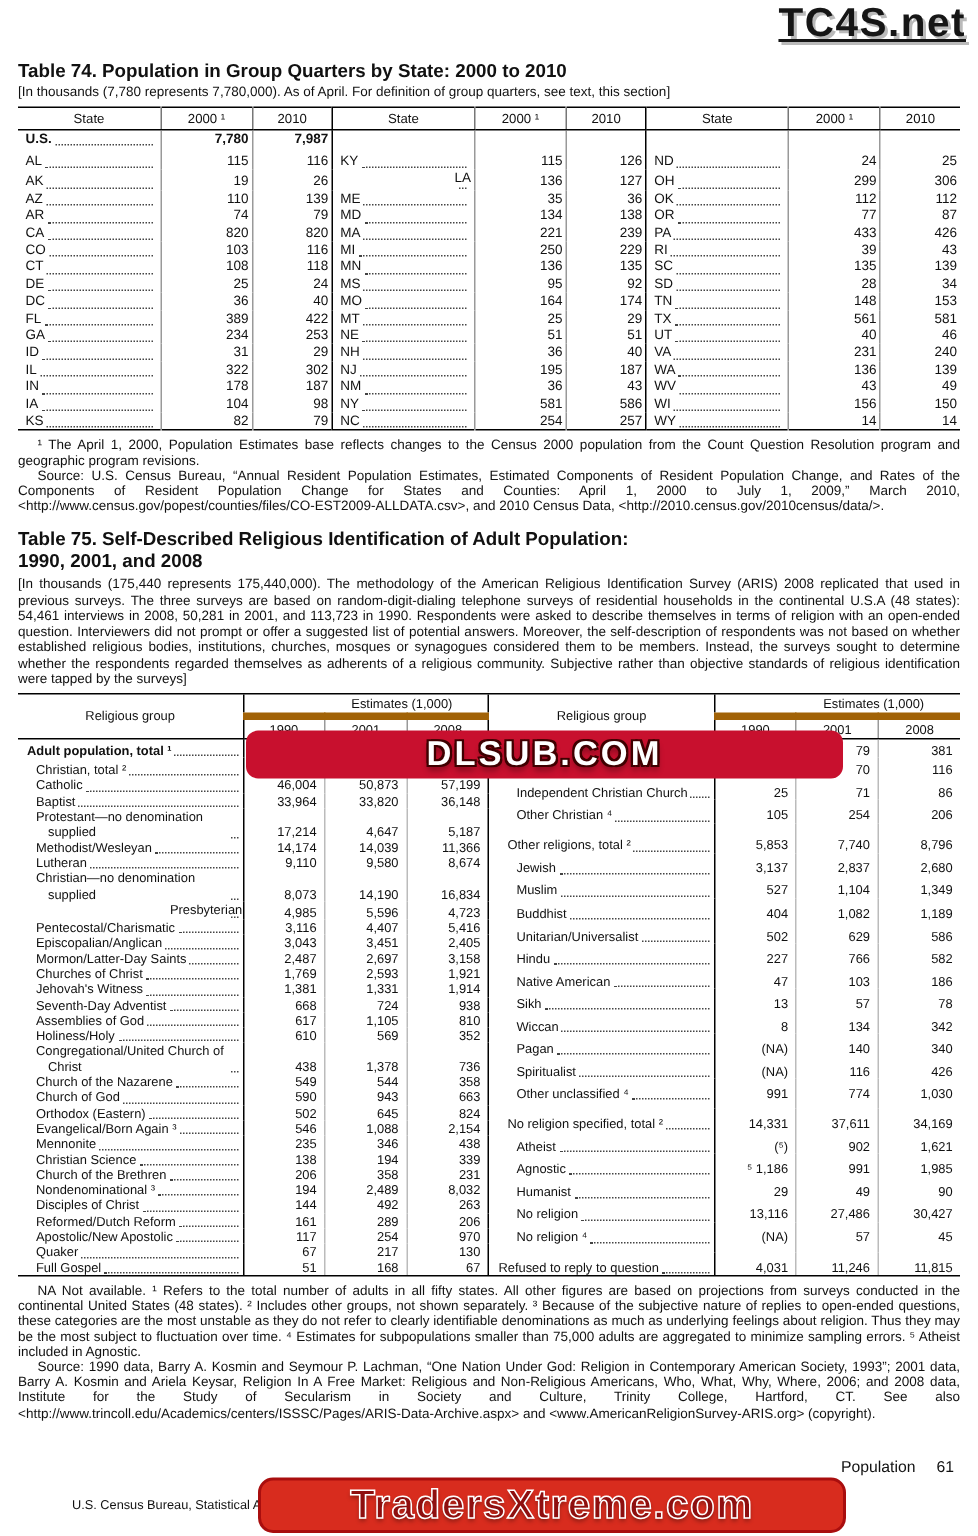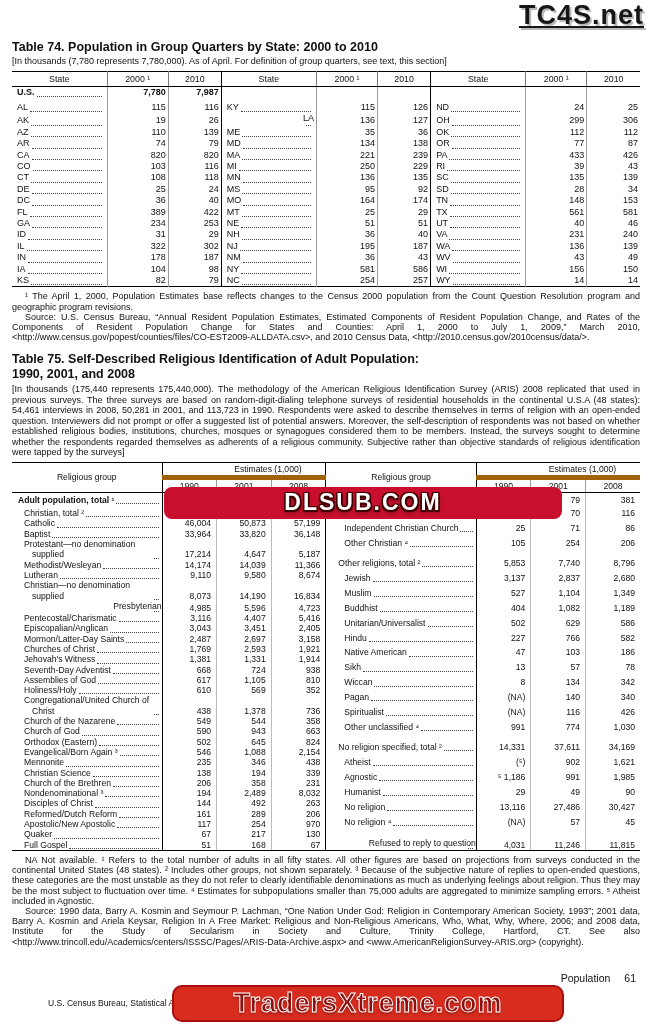--- a/index.html
+++ b/index.html
@@ -1205,21 +1205,21 @@
             <td class="v vlast">45</td>
           </tr>
           <tr class="spacer">
             <td class="stub"></td>
             <td class="v"></td>
             <td class="v"></td>
             <td class="v vlast"></td>
           </tr>
           <tr>
             <td class="stub">
-              <div class="lblwrap" style="padding-left: 3px; flex-direction: column;">
+              <div class="lblwrap" style="padding-left: 3px;">
                 <span class="lbltext">Refused to reply to question</span>
                 <span class="dots"></span>
               </div>
             </td>
             <td class="v">4,031</td>
             <td class="v">11,246</td>
             <td class="v vlast">11,815</td>
           </tr>
         </tbody>
     </table>

